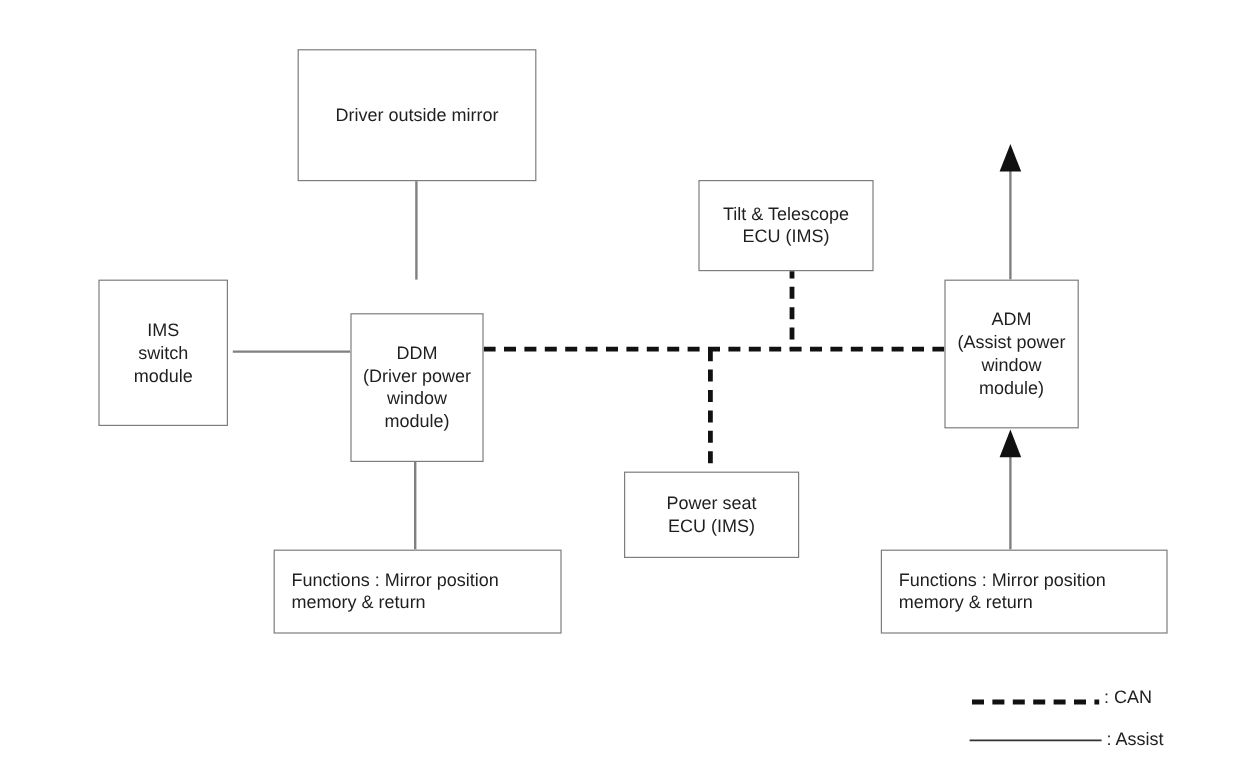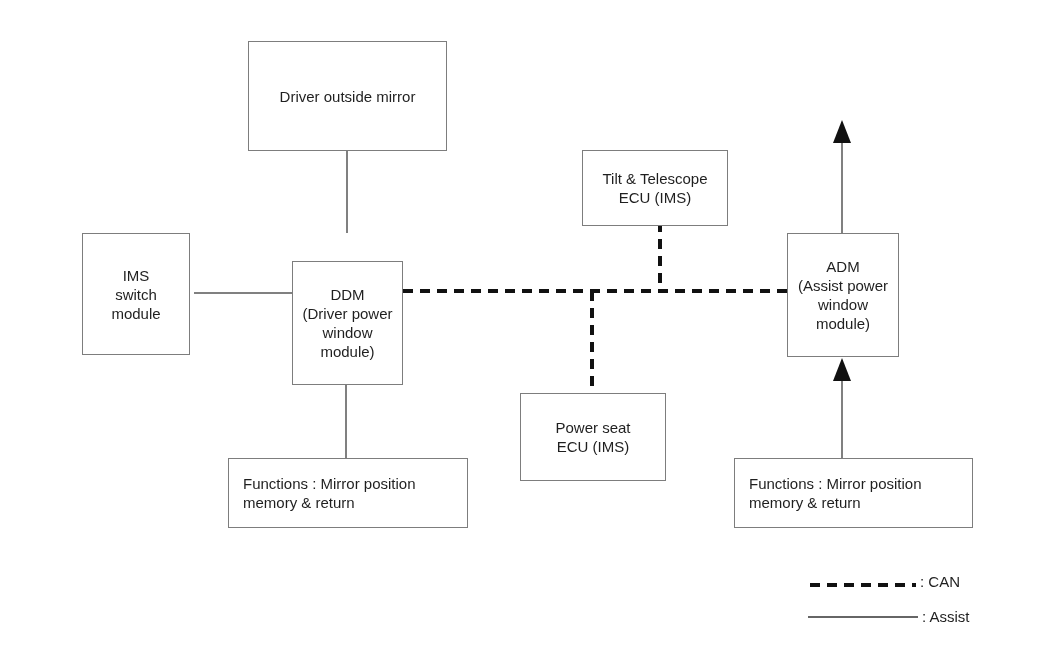--- a/index.html
+++ b/index.html
@@ -42,21 +42,21 @@
     padding-left: 14px;
     padding-right: 16px;
   }
   
   .b-driver-mirror   { left: 248px; top: 29px;  width: 199px; height: 110px; margin-top: 12px; }
   .b-assist-mirror   { left: 742px; top: 29px;  width: 199px; height: 90px; }
   .b-tilt-ecu        { left: 582px; top: 150px; width: 146px; height: 76px; text-align: center; }
   .b-ims-switch      { left: 82px;  top: 233px; width: 108px; height: 122px; }
   .b-ddm             { left: 292px; top: 233px; width: 111px; height: 124px; margin-top: 28px; }
   .b-adm             { left: 787px; top: 233px; width: 112px; height: 124px; text-align: center; }
-  .b-power-seat      { left: 520px; top: 393px; width: 146px; height: 88px; }
+  .b-power-seat      { left: 520px; top: 393px; width: 146px; height: 72px; }
   .b-functions-left  { left: 228px; top: 458px; width: 240px; height: 70px; }
   .b-functions-right { left: 734px; top: 458px; width: 239px; height: 70px; }
 
   .legend-label {
     position: absolute;
     font-size: 15px;
     line-height: 18px;
     white-space: pre;
   }
   .l-can    { left: 920px; top: 573px; }

